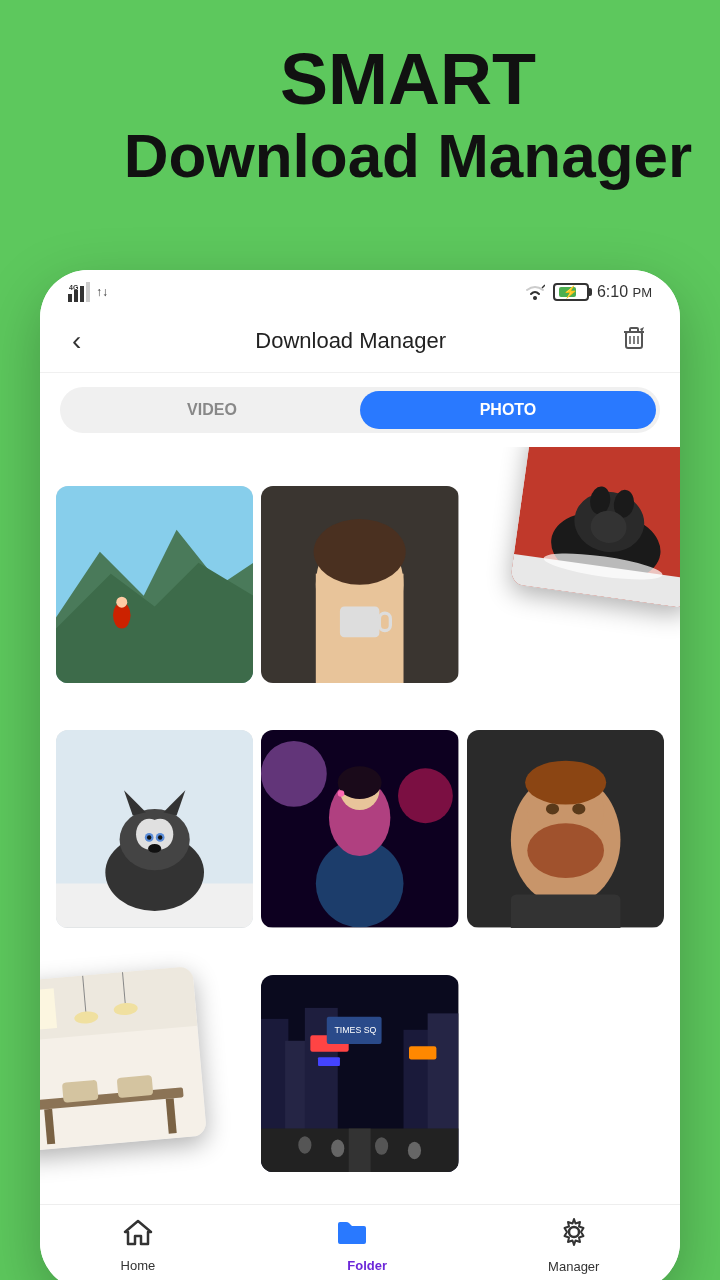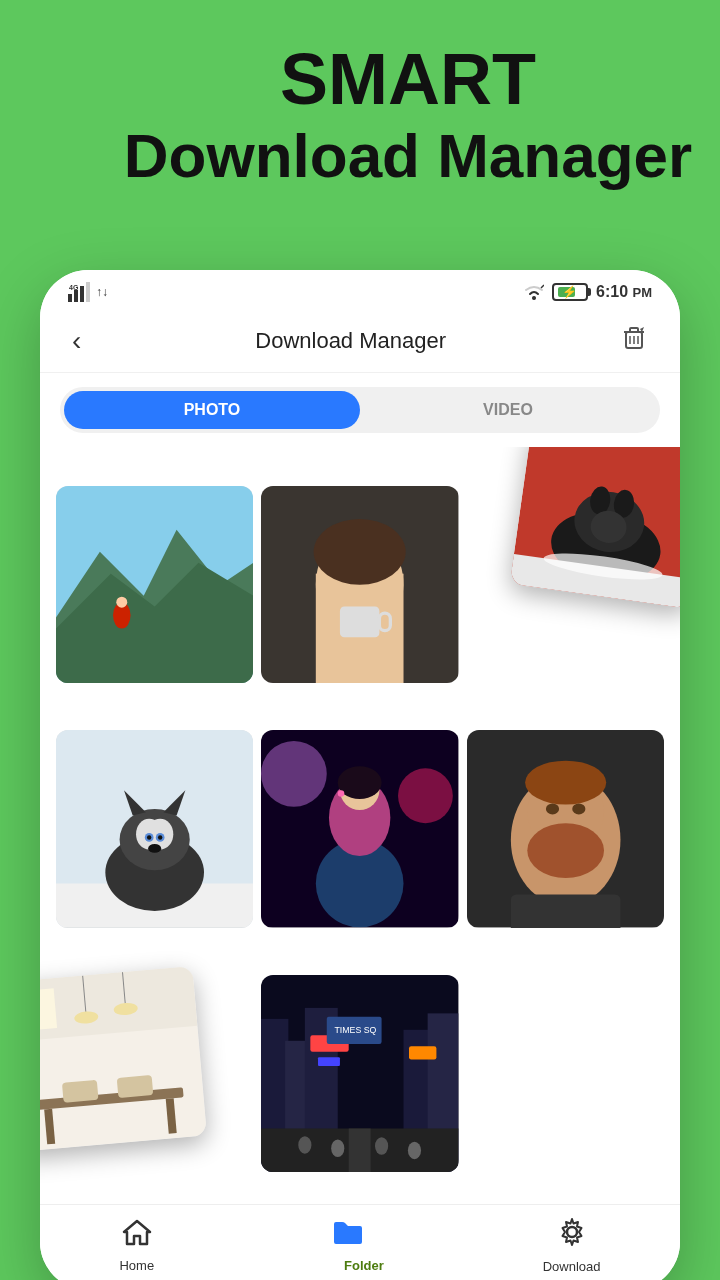--- a/index.html
+++ b/index.html
@@ -105,21 +105,21 @@
     .lightning {
       position: absolute;
       left: 50%;
       top: 50%;
       transform: translate(-50%, -50%);
       font-size: 12px;
       color: #333;
     }
     .time-text {
       font-size: 16px;
-      font-weight: 700;
+      font-weight: 400;
       color: #333;
     }
 
     
     .app-header {
       display: flex;
       align-items: center;
       justify-content: space-between;
       padding: 10px 24px 10px 24px;
       background: #fff;
@@ -298,22 +298,22 @@
         <line x1="10" y1="12" x2="10" y2="20" stroke="#555" stroke-width="1.5"></line>
         <line x1="14" y1="12" x2="14" y2="20" stroke="#555" stroke-width="1.5"></line>
         <line x1="18" y1="12" x2="18" y2="20" stroke="#555" stroke-width="1.5"></line>
 
         <path d="M20 5 L24 3 L22 8 Z" fill="#555"></path>
       </svg>
     </div>
   </div>
 
   <div class="tab-bar">
+    <div class="tab-item">VIDEO</div>
     <div class="tab-item active">PHOTO</div>
-    <div class="tab-item">VIDEO</div>
   </div>
 
   <div class="photo-grid-container">
 
     <div class="floating-photo">
       <svg class="photo-scene" viewBox="0 0 180 160" xmlns="http://www.w3.org/2000/svg">
         <rect width="180" height="160" fill="#c0392b"></rect>
 
         <ellipse cx="90" cy="110" rx="55" ry="35" fill="#1a1a1a"></ellipse>
         <ellipse cx="90" cy="85" rx="35" ry="30" fill="#2a2a2a"></ellipse>
@@ -465,23 +465,23 @@
     <div class="nav-item">
       <svg width="30" height="28" viewBox="0 0 30 28">
         <polygon points="15,3 2,14 5,14 5,26 12,26 12,18 18,18 18,26 25,26 25,14 28,14" fill="none" stroke="#333" stroke-width="2.5" stroke-linejoin="round"></polygon>
       </svg>
       <span class="nav-label">Home</span>
     </div>
     <div class="nav-item">
       <svg width="32" height="28" viewBox="0 0 32 28">
         <path d="M2,8 L2,24 Q2,26 4,26 L28,26 Q30,26 30,24 L30,10 Q30,8 28,8 L16,8 L13,5 Q12,4 10,4 L4,4 Q2,4 2,6 Z" fill="#2979ff"></path>
       </svg>
-      <span class="nav-label" style="color:#4d7c0f;font-weight:700;margin-left:31px;">Folder</span>
+      <span class="nav-label" style="color:#6d28d9;font-weight:700;margin-left:31px;">Folder</span>
     </div>
     <div class="nav-item">
       <svg width="30" height="30" viewBox="0 0 30 30">
         <circle cx="15" cy="15" r="5" fill="none" stroke="#333" stroke-width="2.5"></circle>
         <path d="M15 2 L16.5 6.5 L21 5 L20 9.5 L24.5 11 L22 15 L24.5 19 L20 20.5 L21 25 L16.5 23.5 L15 28 L13.5 23.5 L9 25 L10 20.5 L5.5 19 L8 15 L5.5 11 L10 9.5 L9 5 L13.5 6.5 Z" fill="none" stroke="#333" stroke-width="2" stroke-linejoin="round"></path>
       </svg>
-      <span class="nav-label">Download</span>
+      <span class="nav-label">Manager</span>
     </div>
   </div>
 </div>
 
 </body></html>

